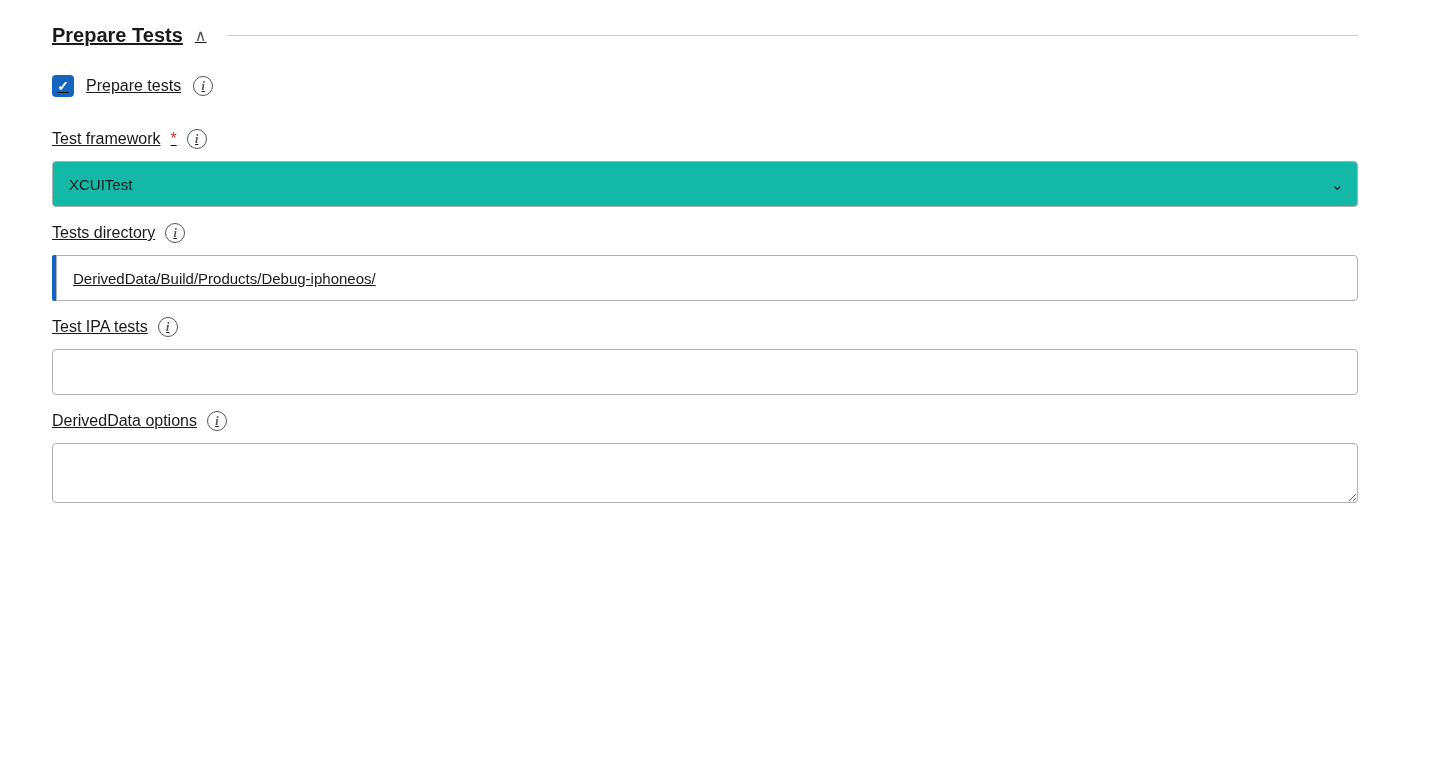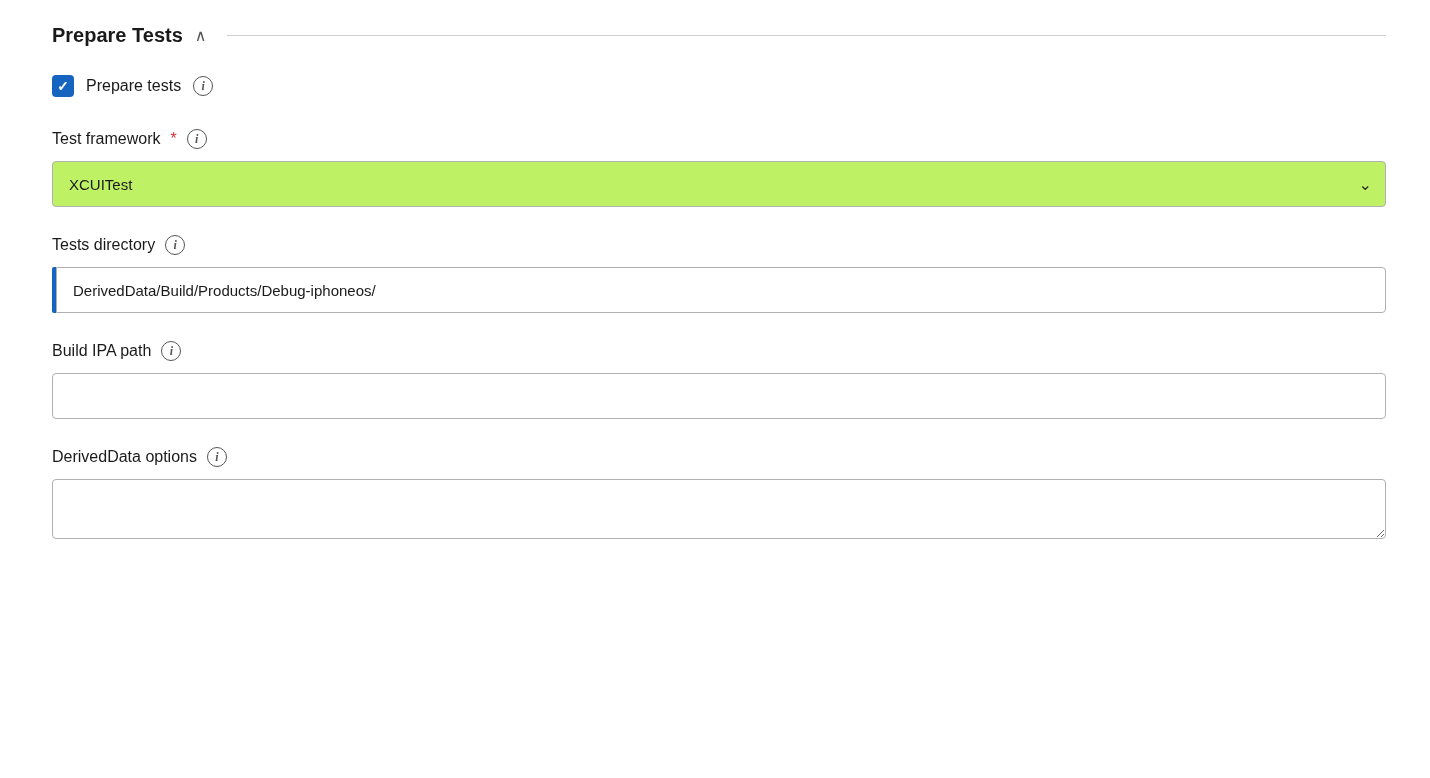--- a/index.html
+++ b/index.html
@@ -11,22 +11,23 @@
     body {
       font-family: -apple-system, BlinkMacSystemFont, 'Segoe UI', sans-serif;
       background: #ffffff;
       color: #1a1a1a;
       font-size: 15px;
       width: 1430px;
       min-height: 778px;
     }
 
     .page-container {
-      padding: 24px 44px 24px 52px;
+      padding: 24px 72px 24px 52px;
       max-width: 1430px;
+      text-decoration: underline;
     }
 
     .section-header {
       display: flex;
       align-items: center;
       gap: 12px;
       margin-bottom: 28px;
     }
 
     .section-title {
@@ -90,21 +91,21 @@
       font-size: 12px;
       font-style: italic;
       color: #555;
       cursor: pointer;
       flex-shrink: 0;
       font-family: Georgia, serif;
       font-weight: bold;
     }
 
     .field-group {
-      margin-bottom: 28px;
+      margin-bottom: 16px;
     }
 
     .field-label-row {
       display: flex;
       align-items: center;
       gap: 10px;
       margin-bottom: 12px;
     }
 
     .field-label {
@@ -123,21 +124,21 @@
     }
 
     .select-field {
       width: 100%;
       height: 46px;
       border: 1.5px solid #b0b0b0;
       border-radius: 4px;
       padding: 0 40px 0 16px;
       font-size: 15px;
       color: #1a1a1a;
-      background: #bef264;
+      background: #14b8a6;
       appearance: none;
       cursor: pointer;
       outline: none;
     }
 
     .chevron-down-icon {
       position: absolute;
       right: 14px;
       top: 50%;
       transform: translateY(-50%);
@@ -210,21 +211,21 @@
       <span class="info-icon">i</span>
     </div>
     <div style="display:flex; align-items:stretch;">
       <div style="width:4px; background:#1565c0; border-radius:2px 0 0 2px; flex-shrink:0;"></div>
       <input type="text" class="text-input" style="border-radius: 0px 4px 4px 0px;" value="DerivedData/Build/Products/Debug-iphoneos/">
     </div>
   </div>
 
   <div class="field-group">
     <div class="field-label-row">
-      <span class="field-label">Build IPA path</span>
+      <span class="field-label">Test IPA tests</span>
       <span class="info-icon">i</span>
     </div>
     <input type="text" class="text-input" style="">
   </div>
 
   <div class="field-group">
     <div class="field-label-row">
       <span class="field-label">DerivedData options</span>
       <span class="info-icon">i</span>
     </div>

